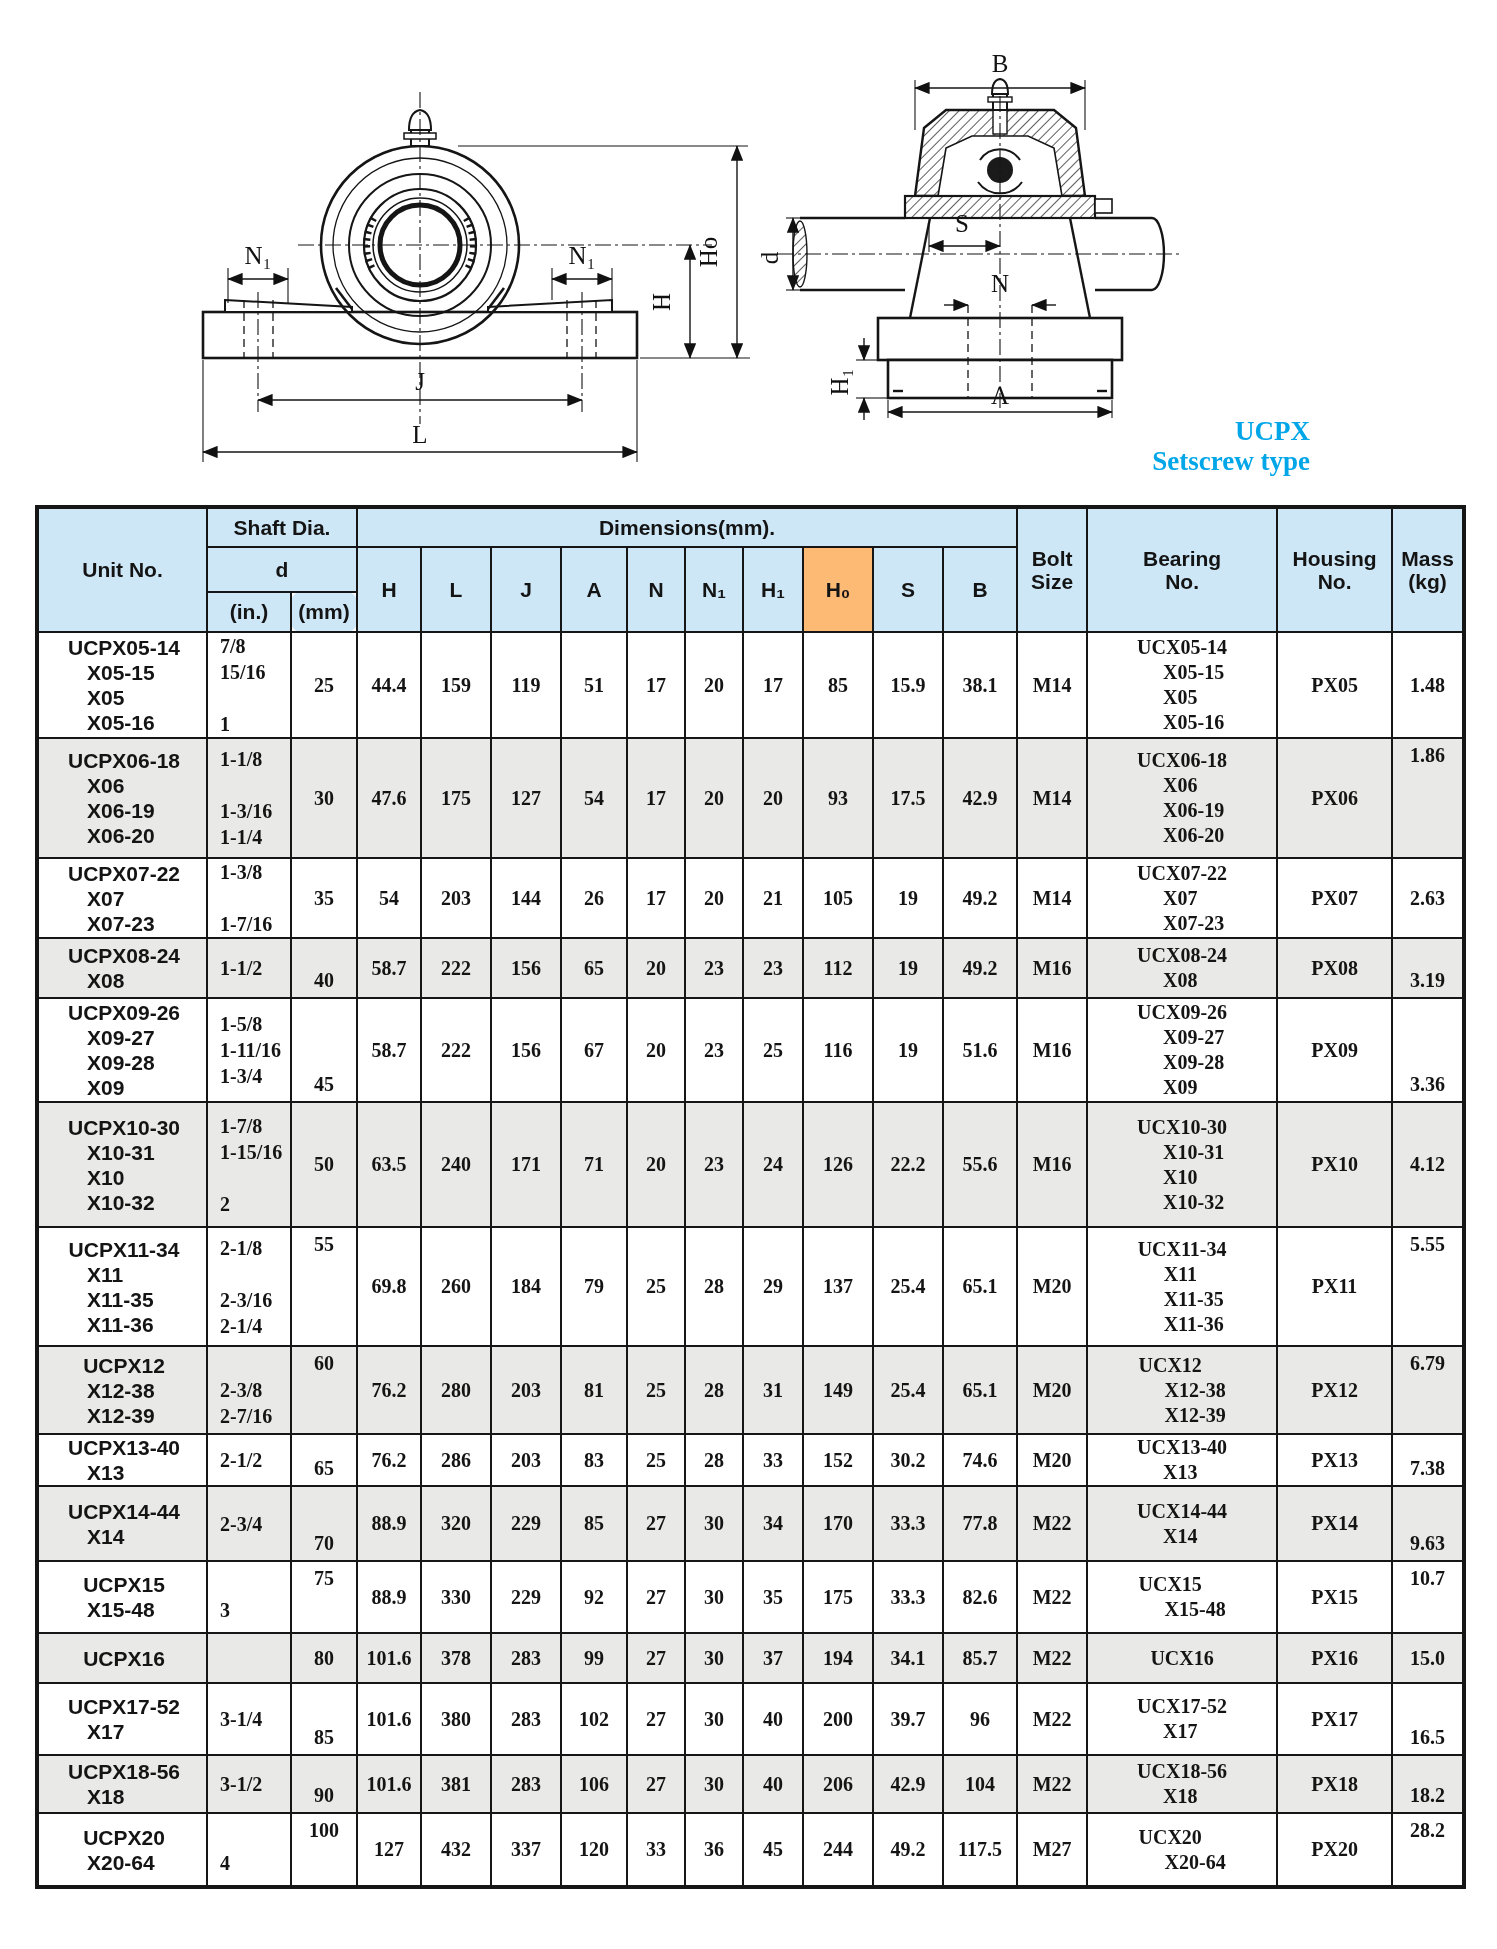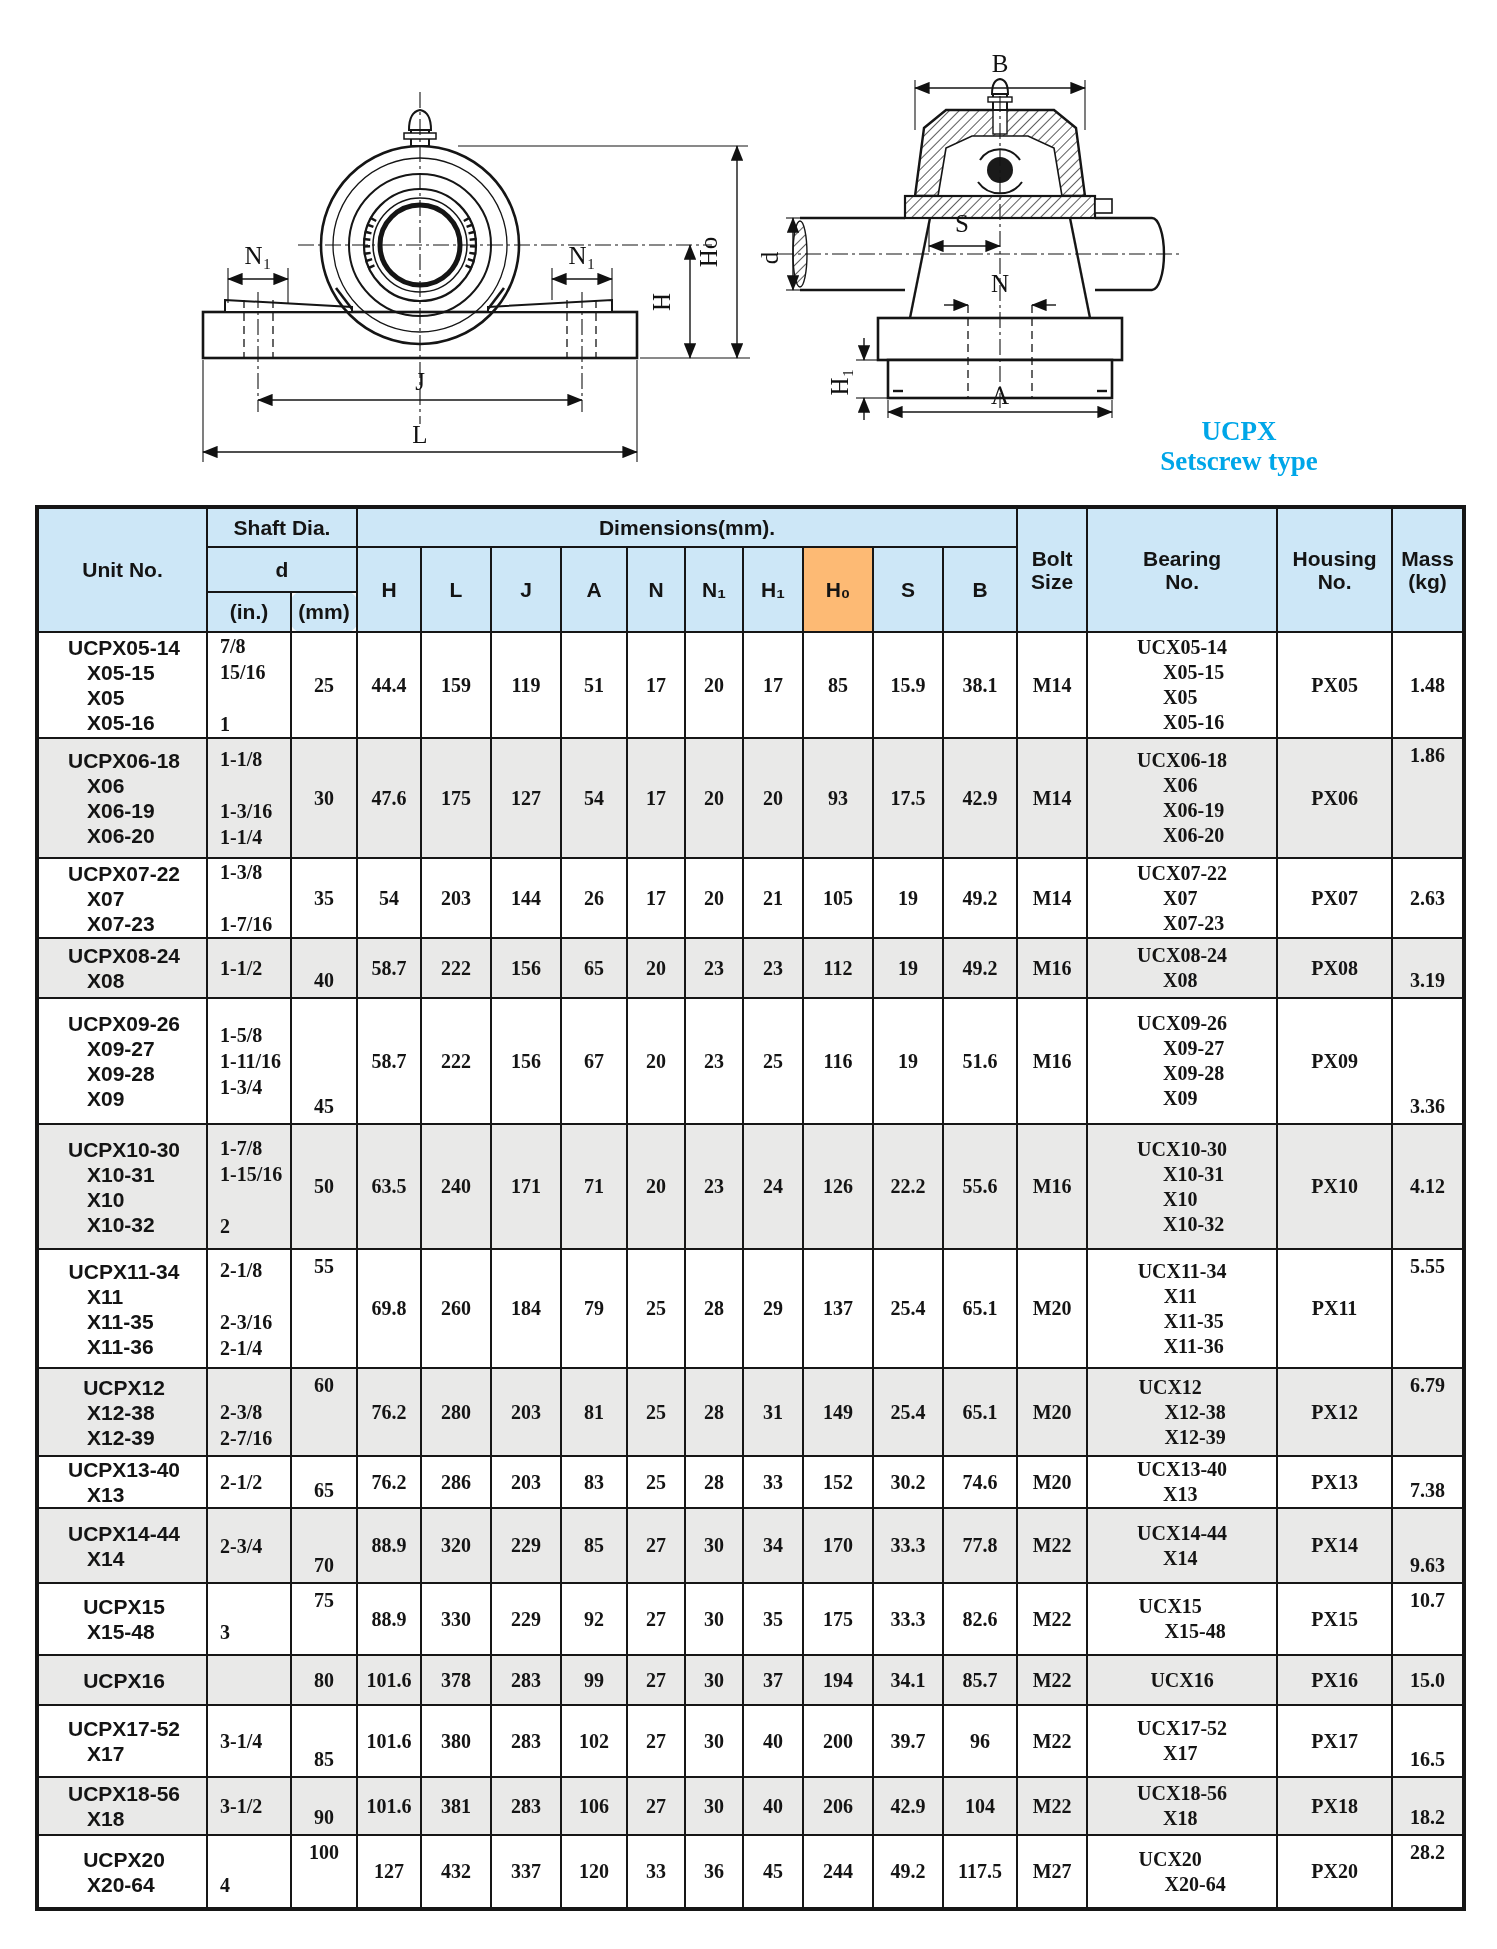--- a/index.html
+++ b/index.html
@@ -4,21 +4,21 @@
 <style>
   html,body{margin:0;padding:0;}
   body{
     width:1497px;height:1949px;position:relative;background:#ffffff;
     font-family:"Liberation Sans",sans-serif;overflow:hidden;
   }
   
   #drawings{position:absolute;left:0;top:0;}
   #drawings text{font-family:"Liberation Serif",serif;fill:#111;}
   .type-label{
-    position:absolute;left:1144px;top:416px;width:190px;text-align:center;
+    position:absolute;left:1120px;top:416px;width:190px;text-align:right;
     font-family:"Liberation Serif",serif;font-weight:bold;line-height:30px;
   }
   .type-label div{font-size:27px;}
   
   table.spec{
     position:absolute;left:35px;top:505px;width:1427px;
     border-collapse:collapse;table-layout:fixed;
     border:4px solid #161616;
   }
   .spec th,.spec td{border:2.4px solid #161616;padding:0;overflow:hidden;color:#141414;}
@@ -389,21 +389,21 @@
         <td class="num">23</td>
         <td class="num">23</td>
         <td class="num">112</td>
         <td class="num">19</td>
         <td class="num">49.2</td>
         <td class="num">M16</td>
         <td class="bearing"><div class="lines inner"><div class="first">UCX08-24</div><div class="cont">X08</div></div></td>
         <td class="num">PX08</td>
         <td class="num valign-bottom">3.19</td>
       </tr>
-      <tr style="height: 126px;">
+      <tr style="height: 104px;">
         <td class="unit">
           <div class="lines">
             <div class="first">UCPX09-26</div>
             <div class="cont">X09-27</div>
             <div class="cont">X09-28</div>
             <div class="cont">X09</div>
           </div>
         </td>
         <td class="sin">
           <div class="lines">

